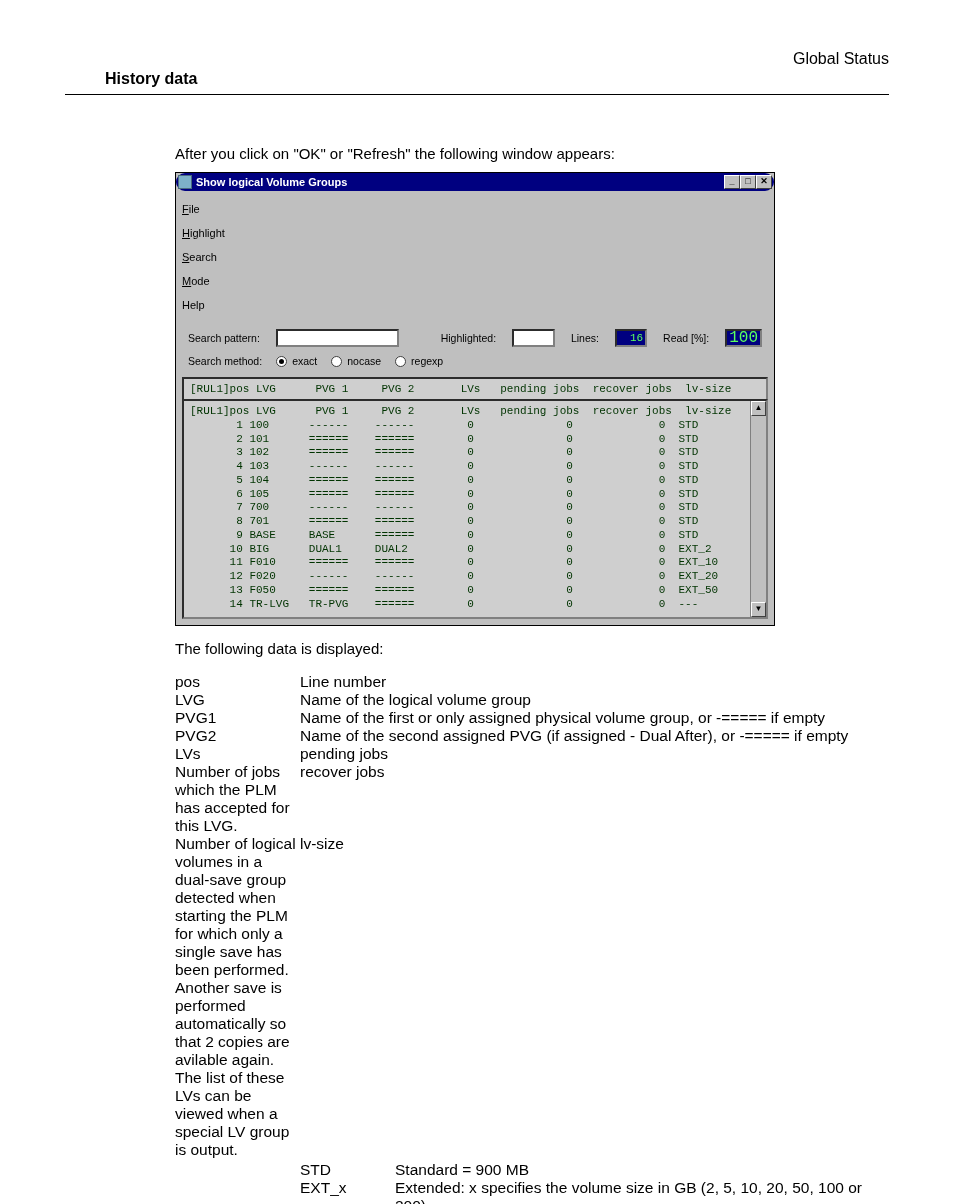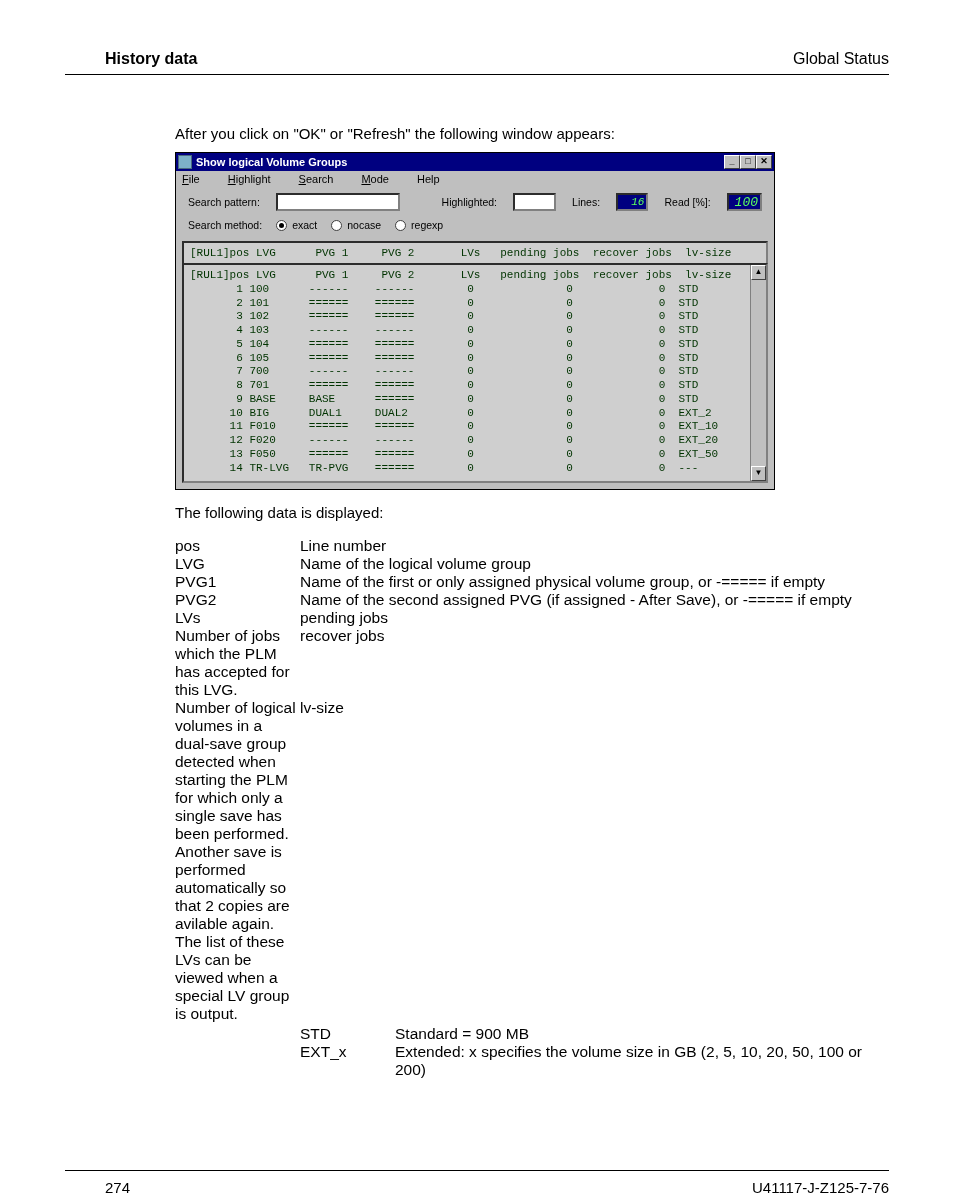--- a/index.html
+++ b/index.html
@@ -16,41 +16,42 @@
     padding: 50px 65px 30px 65px;
   }
   .head-row {
     display: flex;
     justify-content: space-between;
     border-bottom: 1.5px solid #000;
     padding: 0 0 6px 40px;
     margin-bottom: 50px;
     font-size: 16px;
   }
-  .head-left { font-weight: bold; }
+  .head-left { font-weight: bold; margin-top: 20px; }
   .body-section { padding-left: 110px; }
   .intro { margin-bottom: 10px; }
 
   
   .win {
     width: 600px;
     border: 1px solid #000;
     background: #bfbfbf;
     font-family: "MS Sans Serif", Tahoma, sans-serif;
     font-size: 11px;
     margin-bottom: 14px;
   }
   .titlebar {
     background: #000080;
     color: #fff;
     display: flex;
     align-items: center;
     height: 18px;
     padding: 0 2px;
     font-weight: bold;
+    border-radius: 9px;
   }
   .tb-icon {
     width: 14px; height: 14px;
     background: #7db1c9;
     margin-right: 4px;
     border: 1px solid #4a6a80;
   }
   .tb-title { flex: 1; }
   .tb-btns { display: flex; gap: 0; }
   .tb-btn {
@@ -60,61 +61,61 @@
     border-right-color: #404040;
     border-bottom-color: #404040;
     color: #000;
     text-align: center;
     line-height: 11px;
     font-size: 9px;
     font-family: Arial, sans-serif;
   }
   .menubar {
     display: flex;
-    gap: 28px;
-    padding: 2px 6px;
-    font-size: 11px;
+    gap: 12px;
+    padding: 12px 6px;
+    font-size: 11px;
+    flex-direction: column;
   }
   .menubar span { cursor: default; }
   .menubar .ul { text-decoration: underline; }
 
   .toolbar {
     display: flex;
     align-items: center;
     gap: 16px;
     padding: 6px 12px 4px 12px;
     font-size: 10.5px;
   }
   .field-label { white-space: nowrap; }
   .sunken {
     background: #fff;
     border: 2px inset #808080;
     height: 18px;
     padding: 0 2px;
     display: inline-flex;
     align-items: center;
-    font-style: italic;
   }
   .search-input { width: 160px; }
   .hl-box { width: 54px; }
   .lines-box {
     width: 40px;
     background: #000080;
     color: #5cff5c;
     justify-content: flex-end;
     font-family: "Courier New", monospace;
     font-size: 11px;
   }
   .read-box {
     width: 44px;
     background: #000080;
     color: #5cff5c;
     justify-content: flex-end;
     font-family: "Courier New", monospace;
-    font-size: 13px;
+    font-size: 16px;
   }
 
   .method-row {
     display: flex;
     align-items: center;
     gap: 14px;
     padding: 4px 24px 10px 12px;
     font-size: 10.5px;
   }
   .radio {
@@ -291,21 +292,21 @@
     <div class="after-text">The following data is displayed:</div>
 
     <div class="defs" id="defs">
         <div class="term">pos</div>
         <div class="desc">Line number</div>
         <div class="term">LVG</div>
         <div class="desc">Name of the logical volume group</div>
         <div class="term">PVG1</div>
         <div class="desc">Name of the first or only assigned physical volume group, or -===== if empty</div>
         <div class="term">PVG2</div>
-        <div class="desc">Name of the second assigned PVG (if assigned - After Save), or -===== if empty</div>
+        <div class="desc">Name of the second assigned PVG (if assigned - Dual After), or -===== if empty</div>
         <div class="term">LVs</div>
         <div class="term">pending jobs</div>
         <div class="desc">Number of jobs which the PLM has accepted for this LVG.</div>
         <div class="term">recover jobs</div>
         <div class="desc">Number of logical volumes in a dual-save group detected when starting the PLM for which only a single save has been performed. Another save is performed automatically so that 2 copies are avilable again. The list of these LVs can be viewed when a special LV group is output.</div>
         <div class="term">lv-size</div>
         <div></div>
         <div class="sub-defs">
           <div>STD</div>
           <div>Standard = 900 MB</div>

